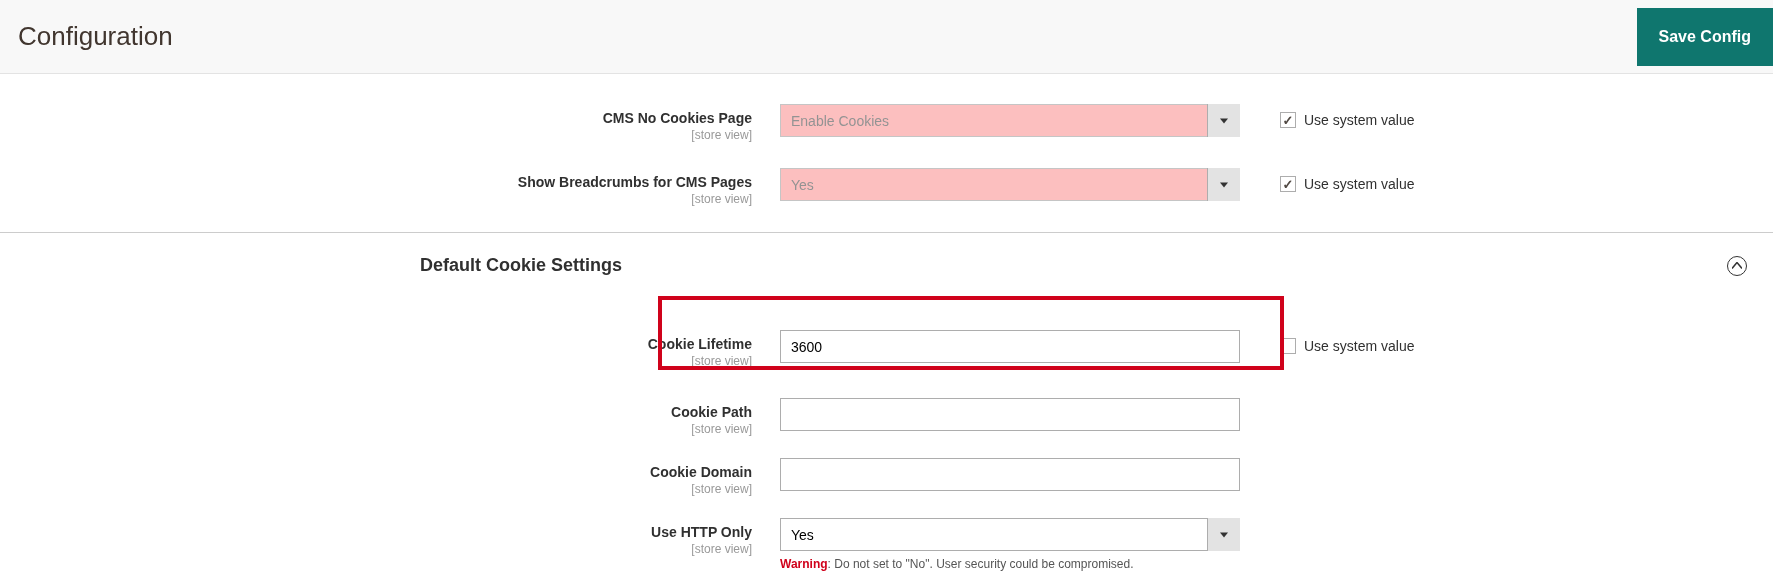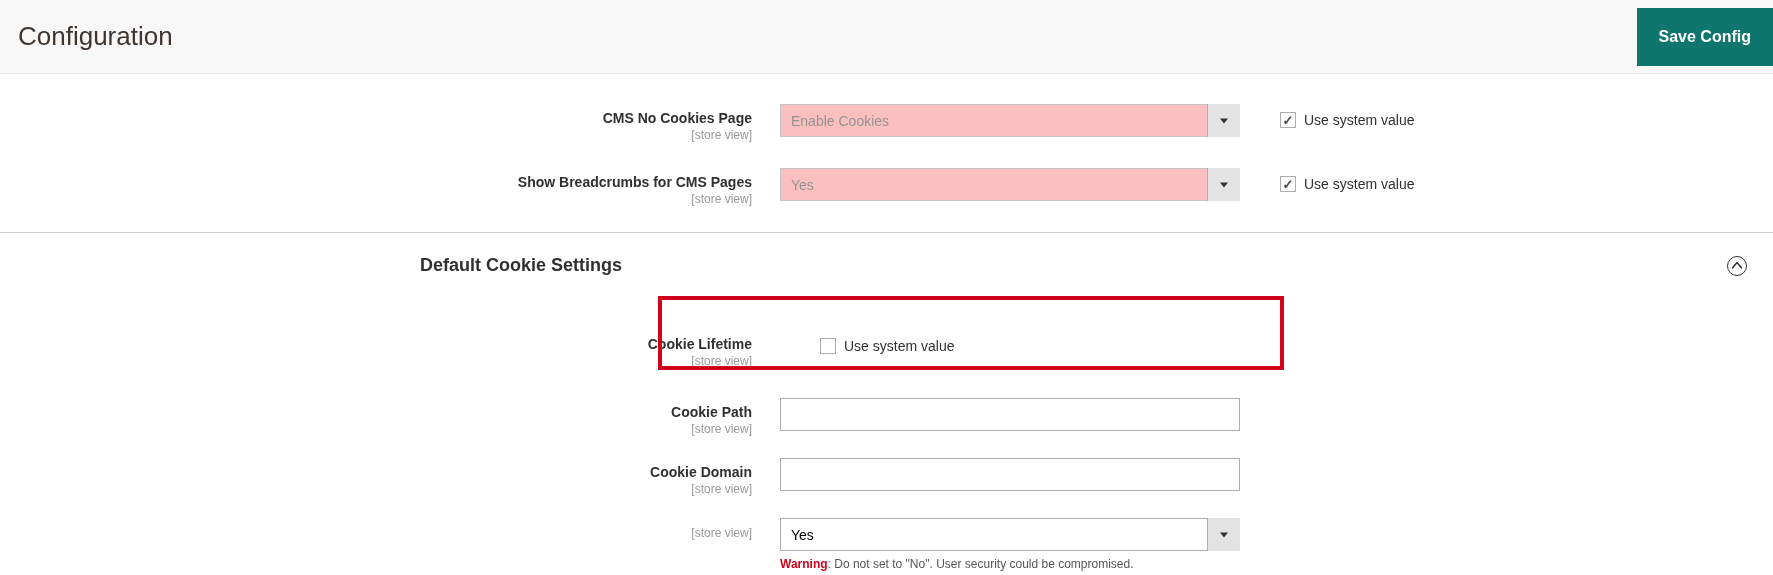--- a/index.html
+++ b/index.html
@@ -109,20 +109,23 @@
 
   <div class="fieldset" style="border-bottom:none; padding-top:26px; position:relative;">
 
     <div class="highlight-box" style="left:658px; top:6px; width:626px; height:74px;"></div>
 
     <div class="field-row" style="padding-top:14px;">
       <div class="field-label-wrap">
         <span class="field-label">Cookie Lifetime</span>
         <span class="field-scope">[store view]</span>
       </div>
+      <div class="field-control">
+        <input class="text-input" type="text" value="3600" style="">
+      </div>
       <div class="field-extra">
         <span class="checkbox"></span>
         <span class="checkbox-label">Use system value</span>
       </div>
     </div>
 
     <div class="field-row" style="margin-top:18px;">
       <div class="field-label-wrap">
         <span class="field-label">Cookie Path</span>
         <span class="field-scope">[store view]</span>
@@ -137,20 +140,21 @@
         <span class="field-label">Cookie Domain</span>
         <span class="field-scope">[store view]</span>
       </div>
       <div class="field-control">
         <input class="text-input" type="text" value="" style="">
       </div>
     </div>
 
     <div class="field-row" style="margin-top:10px;">
       <div class="field-label-wrap">
+        <span class="field-label">Use HTTP Only</span>
         <span class="field-scope">[store view]</span>
       </div>
       <div class="field-control">
         <div class="select-wrap">
           <select><option>Yes</option></select>
           <span class="caret">
               <svg viewBox="0 0 10 6">
                 <path d="M0 0 L5 6 L10 0 Z"></path>
               </svg>
             </span>

